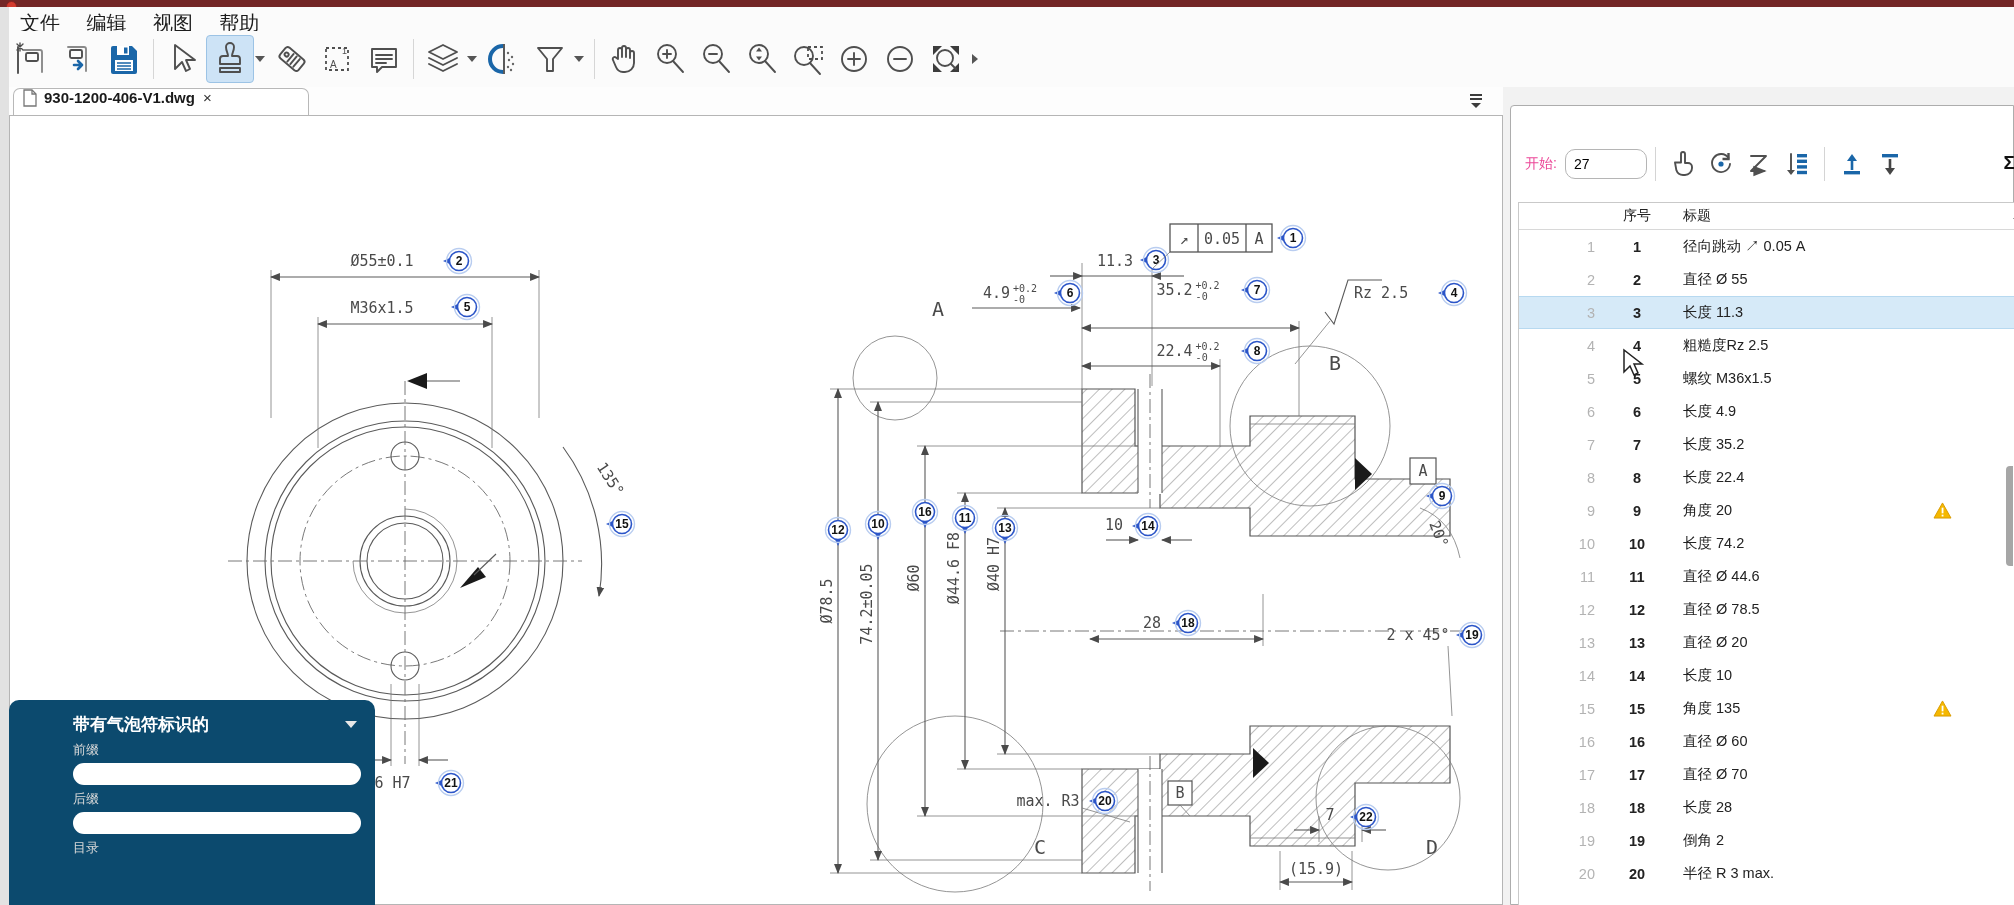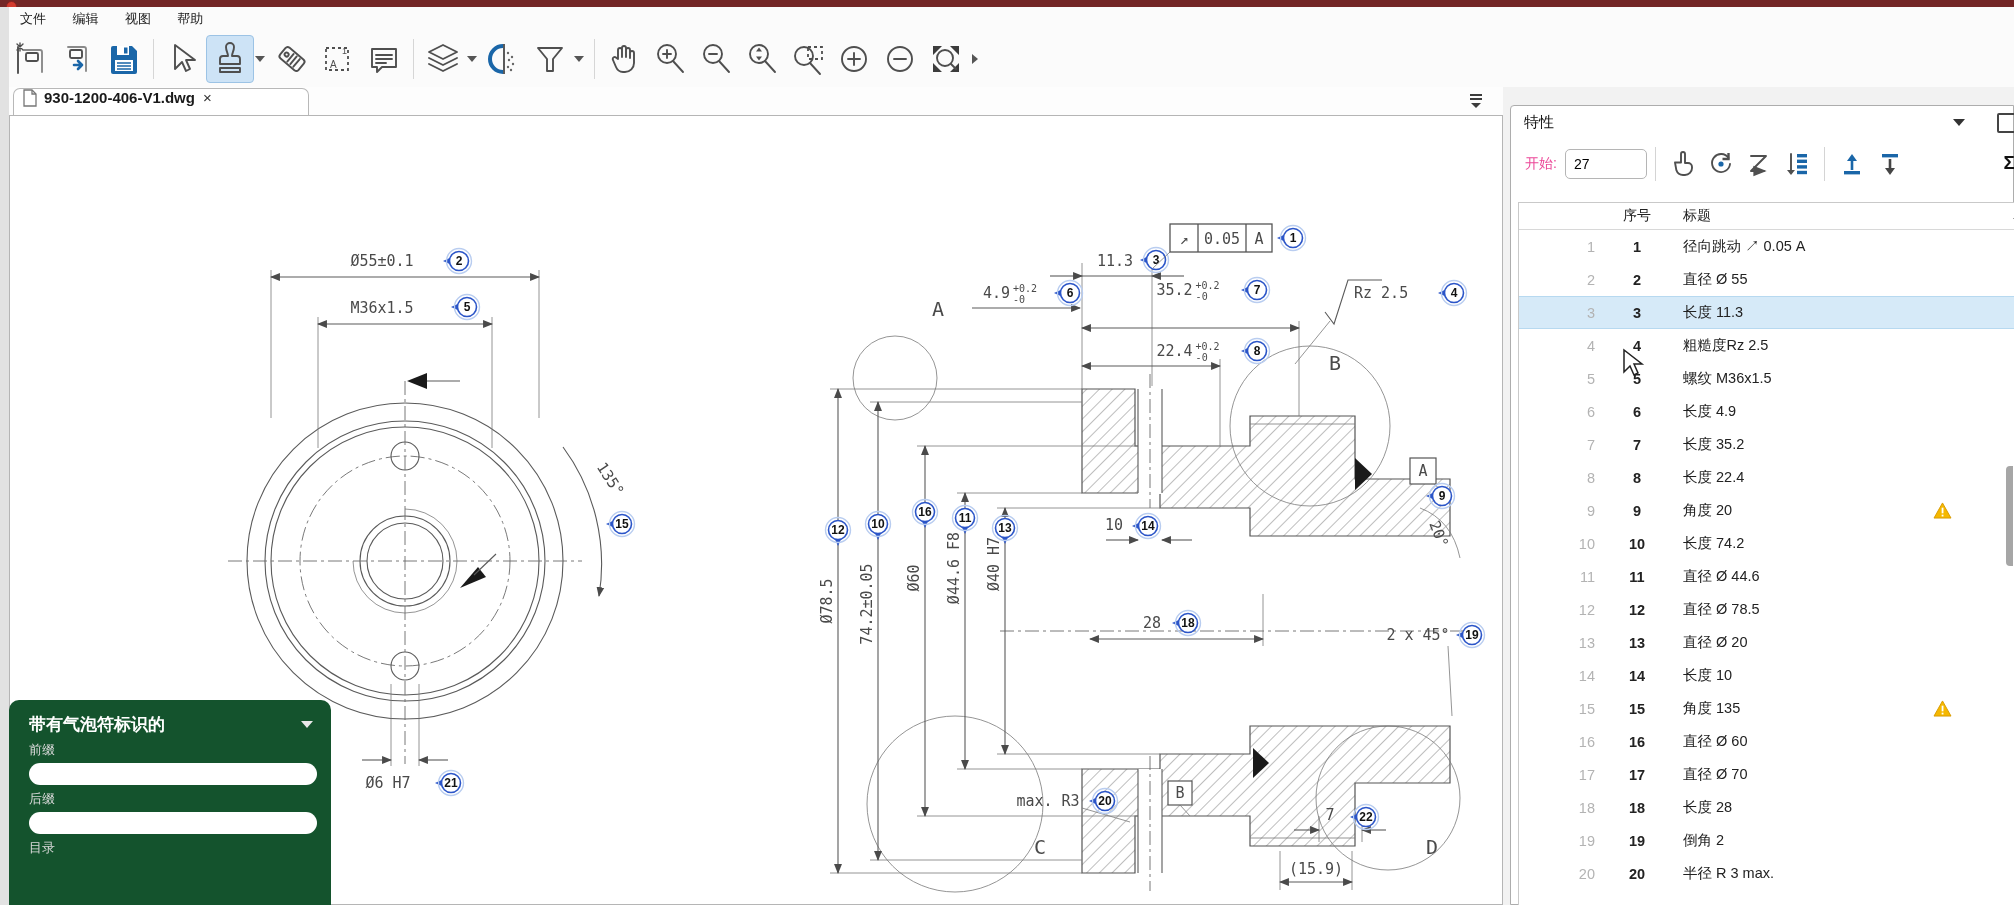--- a/index.html
+++ b/index.html
@@ -5,21 +5,21 @@
   html,body{margin:0;padding:0;width:2014px;height:905px;overflow:hidden;background:#fff;
     font-family:"Liberation Sans",sans-serif;-webkit-font-smoothing:antialiased;}
   #app{position:absolute;inset:0;width:2014px;height:905px;background:#f2f2f2;}
   
   #titlestrip{position:absolute;left:0;top:0;width:2014px;height:7px;background:#732626;}
   #titledot{position:absolute;left:6px;top:1px;width:9px;height:9px;border-radius:50%;background:#d23a2e;border:1px solid #8a1f1f;}
   #version{position:absolute;right:2px;top:8px;font-size:15px;font-weight:bold;color:#111;}
   #lefedge{position:absolute;left:0;top:7px;width:9px;height:898px;background:#e2e2e2;border-right:1px solid #cfcfcf;}
   
   #menubar{position:absolute;left:9px;top:7px;right:0;height:24px;background:#fbfbfb;}
-  .menu-item{display:inline-block;margin:3px 11px 0 11px;font-size:13px;color:#1c1c1c;cursor:default;}
+  .menu-item{display:inline-block;margin:3px 11px 0 11px;font-size:20px;color:#1c1c1c;cursor:default;}
   #toolbar{position:absolute;left:9px;top:31px;right:0;height:56px;background:#fbfbfb;display:flex;align-items:center;}
   .tbtn{width:46px;height:46px;display:flex;align-items:center;justify-content:center;border-radius:4px;flex:0 0 auto;}
   .tbtn.active{background:#cde3f6;border:1px solid #9cc3e5;}
   .tsep{width:1px;height:40px;background:#d6d6d6;margin:0 6px;flex:0 0 auto;}
   .caret{width:0;height:0;border-left:5px solid transparent;border-right:5px solid transparent;border-top:6px solid #555;margin:0 4px 0 1px;flex:0 0 auto;}
   .ticon{stroke:#4f4f4f;stroke-width:1.9;fill:none;stroke-linecap:round;stroke-linejoin:round;}
   
   #tabbar{position:absolute;left:9px;top:87px;width:1494px;height:29px;background:#fdfdfd;}
   #tab{position:absolute;left:4px;top:1px;width:296px;height:28px;background:#fff;border:1px solid #b8b8b8;border-bottom:none;border-radius:7px 7px 0 0;display:flex;align-items:flex-start;padding:0 8px;box-sizing:border-box;}
   #tab .tlabel{font-size:15px;font-weight:600;color:#1a1a1a;margin:0 6px;white-space:nowrap;}
@@ -33,34 +33,34 @@
   .dim{font-family:"DejaVu Sans Mono",monospace;font-size:15px;fill:#4a4a4a;text-anchor:middle;}
   .dimL{font-family:"DejaVu Sans Mono",monospace;font-size:15px;fill:#4a4a4a;text-anchor:start;}
   .tol{font-size:10px;}
   .vlab{font-family:"DejaVu Sans Mono",monospace;font-size:20px;fill:#4a4a4a;text-anchor:middle;}
   .bt{fill:#2b55c8;}
   .bc{fill:#fff;stroke:#2b55c8;stroke-width:1.6;}
   .bh{fill:none;stroke:#b9cdf0;stroke-width:1.4;}
   .bn{font-family:"Liberation Sans",sans-serif;font-size:12px;font-weight:bold;fill:#111;text-anchor:middle;}
   .hatched{fill:url(#hatch);stroke:#555;stroke-width:1.2;}
   
-  #bpanel{position:absolute;left:9px;top:700px;width:322px;height:205px;background:#14532d;border-radius:10px 10px 0 0;color:#fff;}
+  #bpanel{position:absolute;left:9px;top:700px;width:322px;height:205px;background:#0c4a6e;border-radius:10px 10px 0 0;color:#fff;padding-left:44px;}
   #bpanel .bhdr{font-size:17px;font-weight:bold;margin:13px 18px 4px 20px;display:flex;justify-content:space-between;align-items:center;}
   #bpanel .bcaret{width:0;height:0;border-left:6px solid transparent;border-right:6px solid transparent;border-top:7px solid #e8e8e8;}
   #bpanel .blab{font-size:13px;color:#d8d8d8;margin:5px 20px 4px 20px;}
   #bpanel input{display:block;margin:2px 20px 0 20px;width:268px;height:22px;border-radius:11px;border:none;background:#fff;outline:none;padding:0 10px;font-size:13px;}
   
   #props{position:absolute;left:1510px;top:105px;width:504px;height:800px;background:#fff;border:1px solid #adadad;border-radius:4px 0 0 0;box-sizing:border-box;}
   #phead{position:absolute;left:0;top:0;right:0;height:32px;display:flex;align-items:center;}
   #ptitle{font-size:15px;color:#111;margin-left:13px;flex:1;}
   #phead .pcaret{width:0;height:0;border-left:6px solid transparent;border-right:6px solid transparent;border-top:7px solid #333;margin-right:48px;}
   #pin{position:absolute;right:-4px;top:7px;width:16px;height:16px;border:2px solid #444;border-radius:2px;}
   #ptools{position:absolute;left:0;top:34px;right:0;height:48px;display:flex;align-items:center;}
   #startlab{font-size:14px;color:#ec4899;margin-left:14px;}
-  #startbox{width:64px;height:28px;border:1px solid #b5b5b5;border-radius:5px;margin-left:8px;font-size:14px;padding:0 8px;outline:none;}
+  #startbox{width:64px;height:28px;border:1px solid #b5b5b5;border-radius:10px;margin-left:8px;font-size:14px;padding:0 8px;outline:none;}
   .psep{width:1px;height:34px;background:#d4d4d4;margin:0 8px;}
   .pbtn{width:38px;height:38px;display:flex;align-items:center;justify-content:center;}
   #sum{font-size:19px;font-weight:bold;color:#111;position:absolute;right:-2px;top:46px;}
   .picon{stroke:#4f4f4f;stroke-width:1.9;fill:none;stroke-linecap:round;stroke-linejoin:round;}
   
   #ptable{position:absolute;left:7px;top:96px;width:510px;height:702px;border:1px solid #c9c9c9;border-right:none;overflow:hidden;background:#fff;}
   #thead{display:flex;height:26px;align-items:center;border-bottom:1px solid #d8d8d8;font-size:14px;color:#222;}
   .c-idx{width:76px;text-align:right;padding-right:6px;color:#b3b3b3;flex:0 0 auto;}
   .c-no{width:72px;text-align:center;padding-right:10px;flex:0 0 auto;}
   .c-title{flex:1;text-align:left;}
@@ -577,25 +577,20 @@
         <span class="bcaret"></span>
       </div>
     <div class="blab">前缀</div>
     <input value="" style="">
     <div class="blab">后缀</div>
     <input value="" style="">
     <div class="blab">目录</div>
   </div>
 
   <div id="props">
-    <div id="phead">
-      <span id="ptitle">特性</span>
-      <span class="pcaret"></span>
-      <span id="pin"></span>
-    </div>
     <div id="ptools">
       <span id="startlab">开始:</span>
       <input id="startbox" value="27" style="">
       <span class="psep"></span>
       <span class="pbtn">
           <svg width="28" height="28">
             <path class="picon" d="M12,4 a2,2 0 0 1 4,0 v9 h3 a4,4 0 0 1 4,4 v1 a7,7 0 0 1 -7,7 h-2 a7,7 0 0 1 -6.6,-4.7 L6,12.5 h6 z"></path>
           </svg>
         </span>
       <span class="pbtn">

